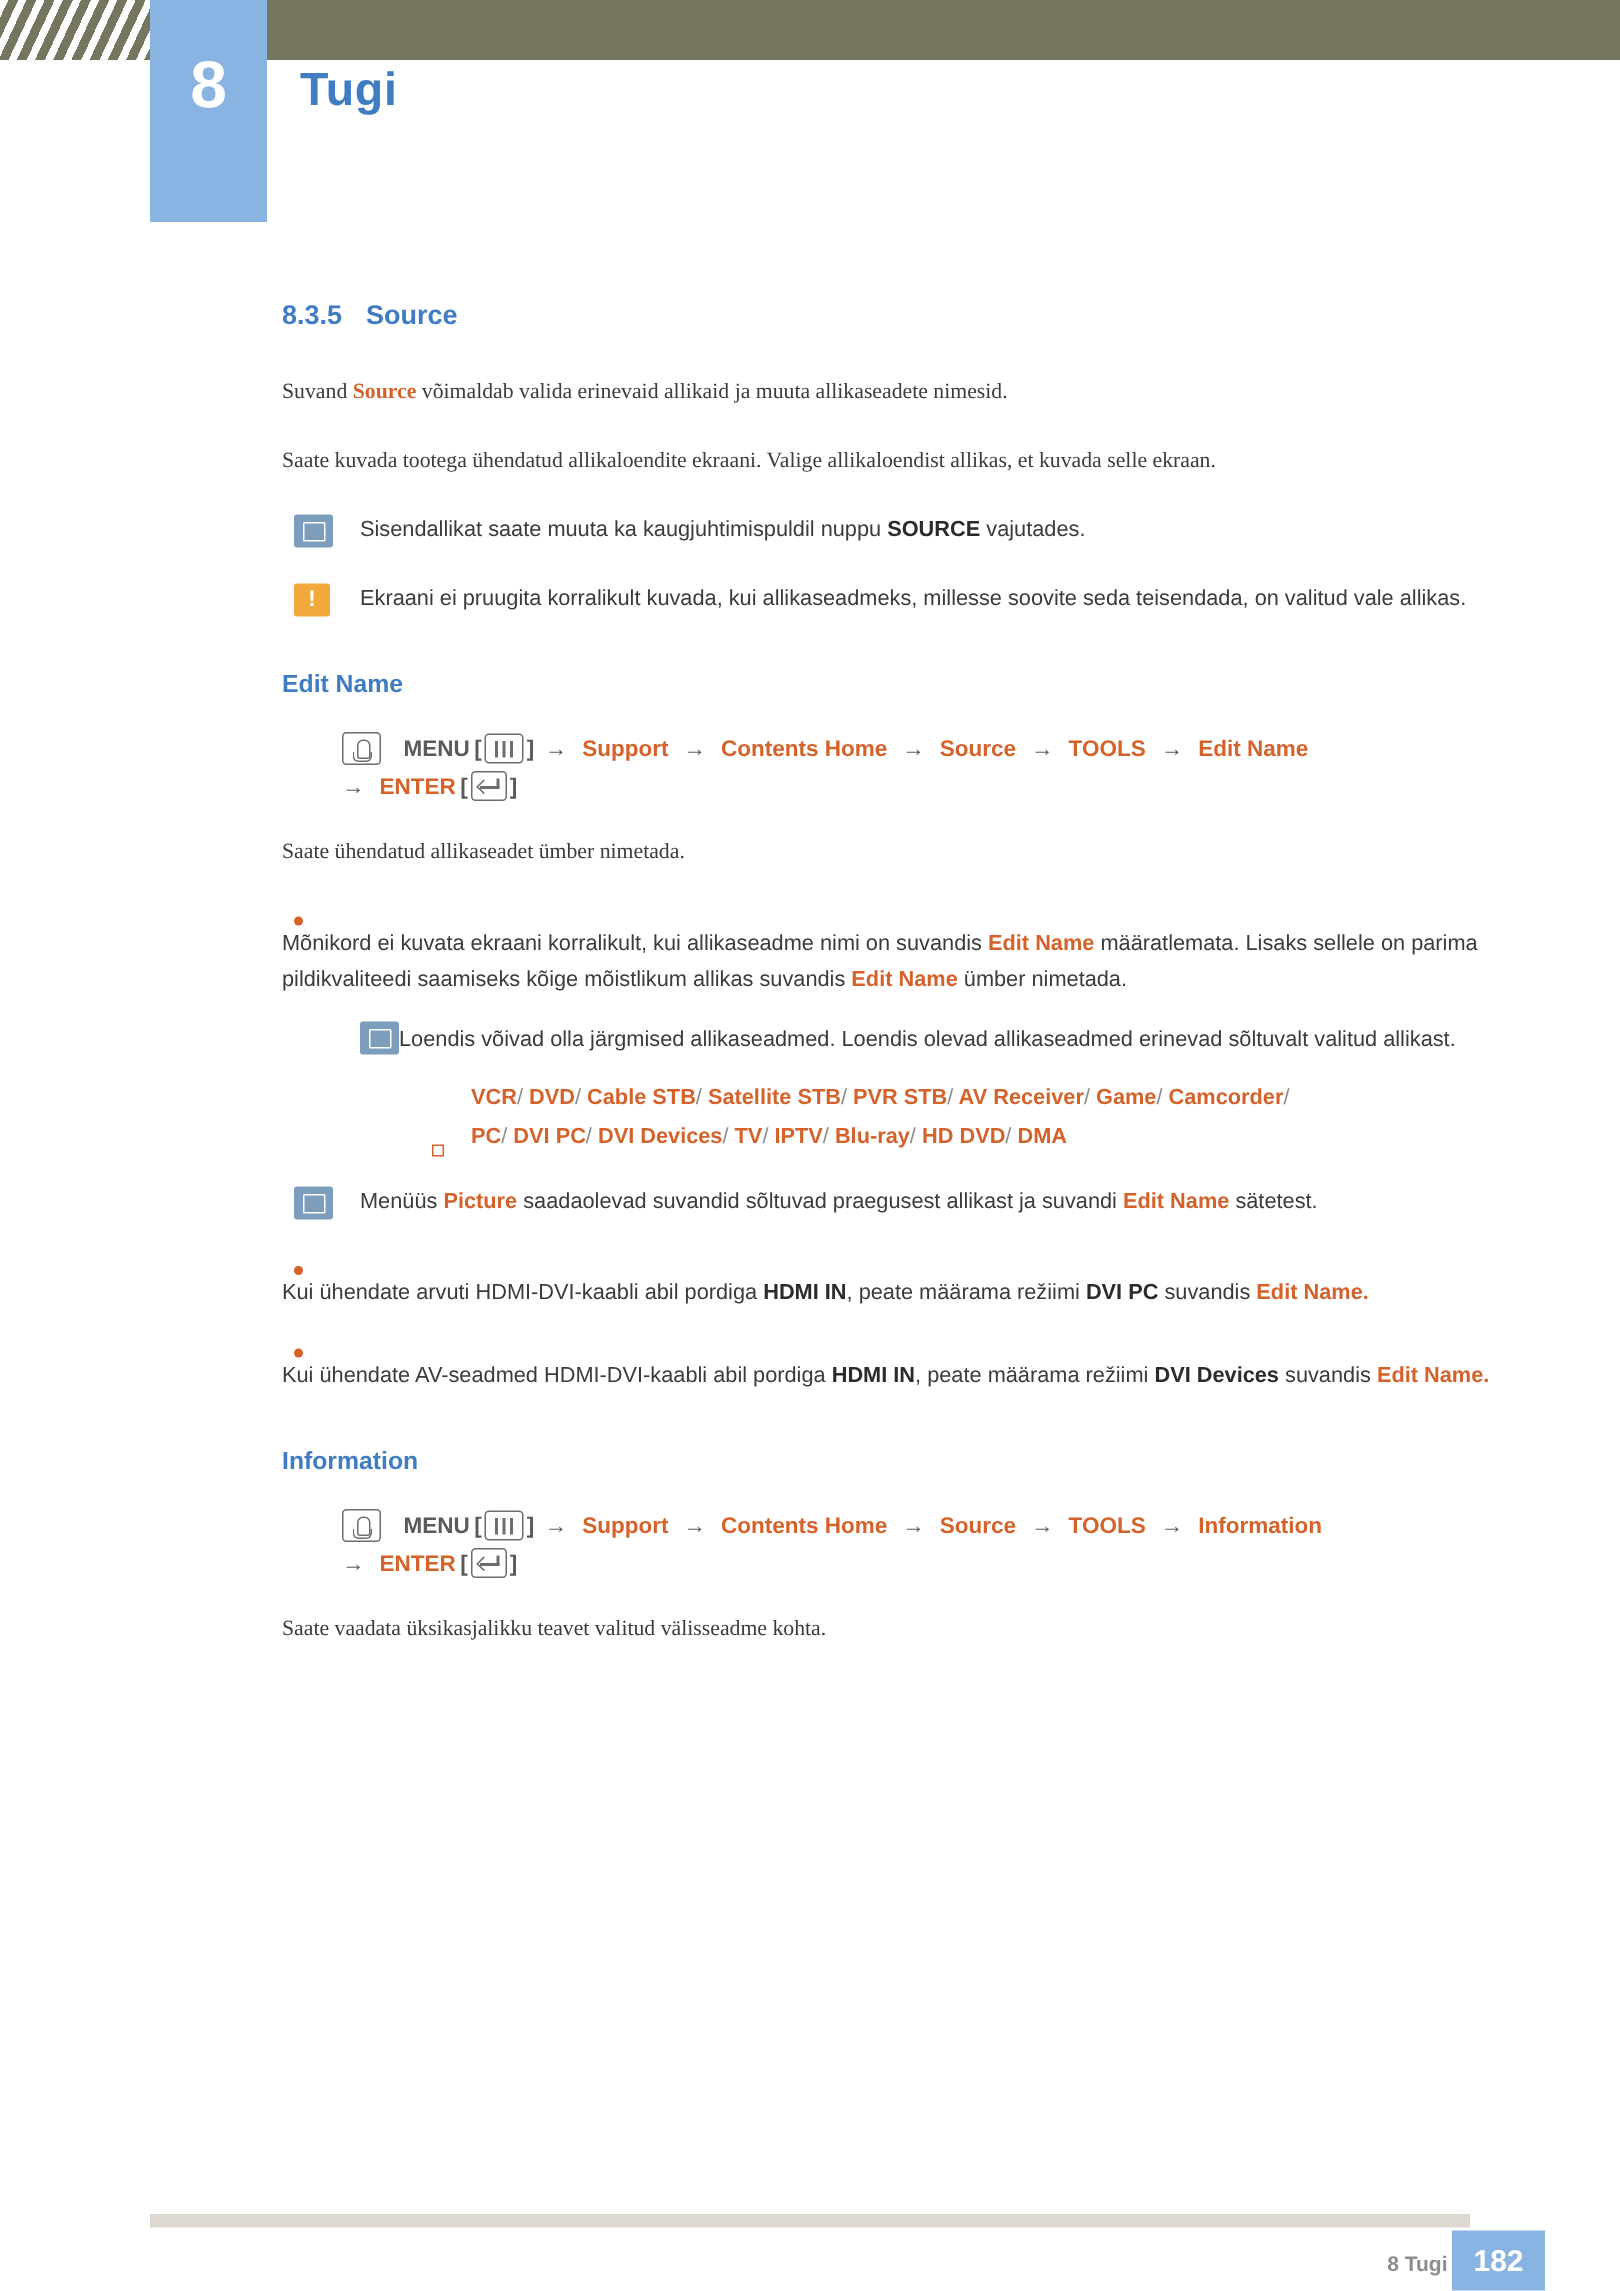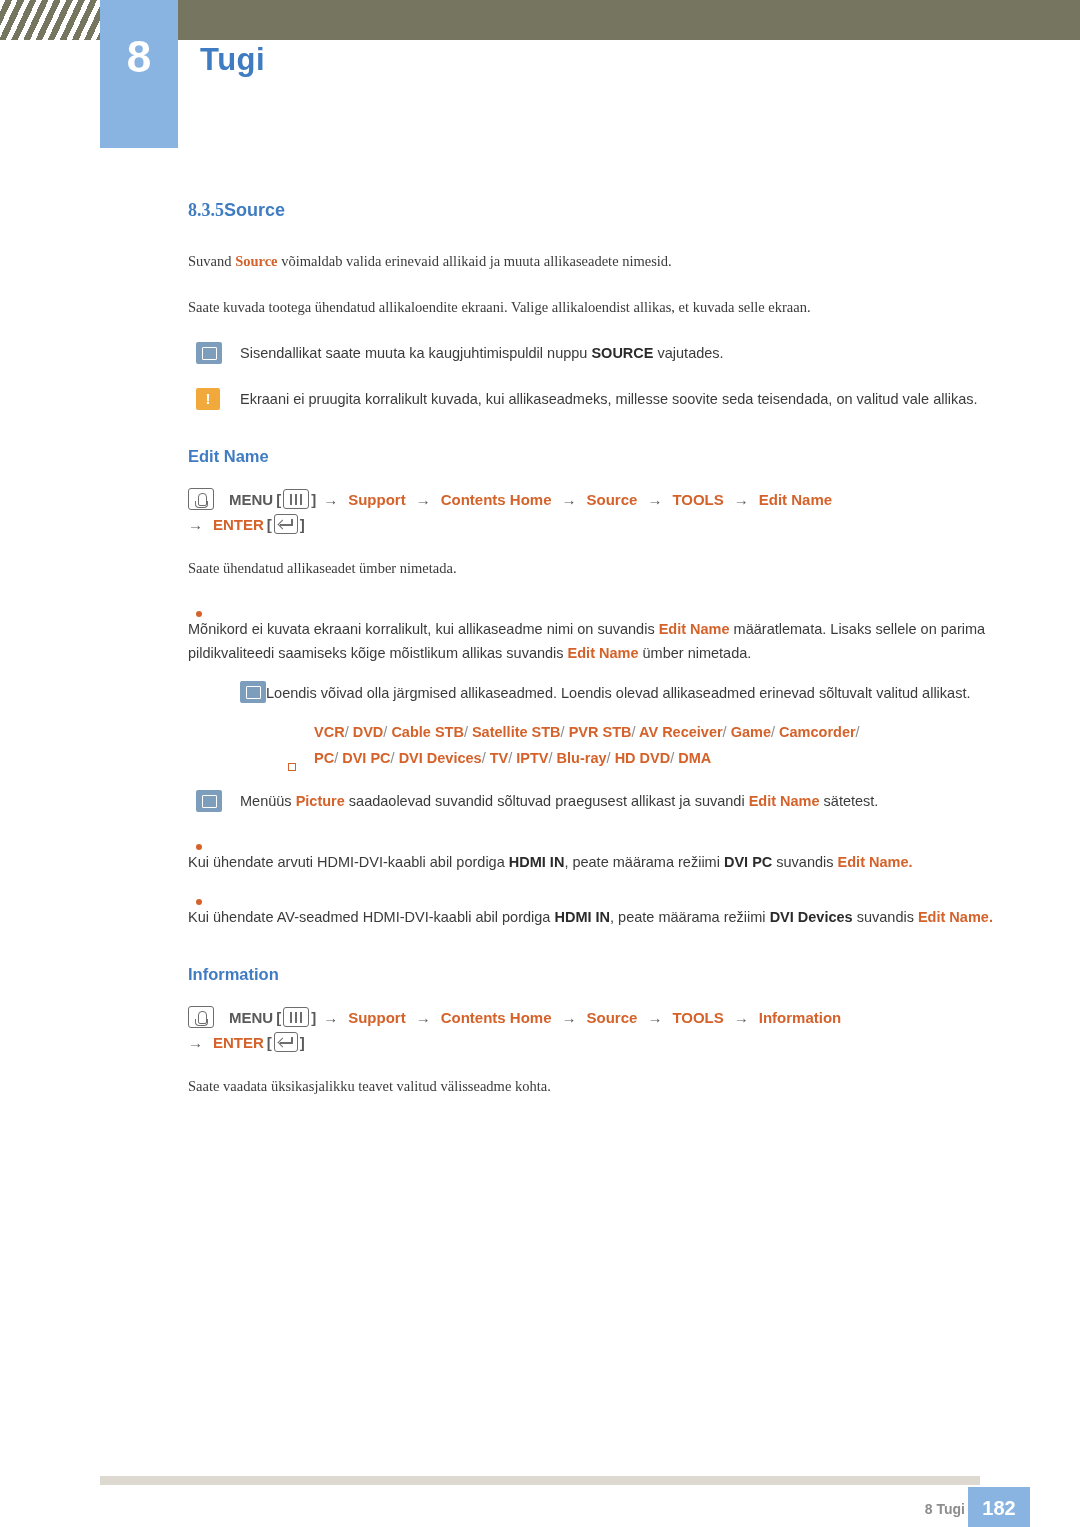--- a/index.html
+++ b/index.html
@@ -66,36 +66,36 @@
     left: 188px;
     width: 820px;
   }
 
   .sec-head {
     font-size: 18px;
     font-weight: bold;
     color: #3f7cc1;
     margin: 0 0 28px 0;
   }
-  .sec-head .num { margin-right: 0; font-family: Liberation Serif, serif; }
+  .sec-head .num { margin-right: 16px; }
 
   p.body {
     font-size: 14.5px;
     line-height: 24px;
     margin: 0 0 22px 0;
     color: #3b3b3b;
     font-family: Liberation Serif, serif;
   }
   .or { color: #d4622a; font-weight: bold; }
   .bk { color: #2b2b2b; font-weight: bold; }
 
   
   .note {
     display: flex;
-    align-items: flex-start;
+    align-items: flex-end;
     margin: 0 0 22px 0;
   }
   .note .icon {
     flex: 0 0 auto;
     width: 26px; height: 22px;
     margin-right: 18px;
     margin-left: 8px;
     margin-top: 1px;
   }
   .note .txt {
@@ -170,20 +170,21 @@
   }
 
   
   .menupath {
     display: flex;
     align-items: center;
     flex-wrap: wrap;
     font-size: 15px;
     font-weight: bold;
     margin-bottom: 4px;
+    margin-left: 40px;
   }
   .menupath .hand {
     width: 26px; height: 22px;
     border: 1.4px solid #6d6d6d;
     border-radius: 3px;
     margin-right: 12px;
     position: relative;
     display: inline-block;
   }
   .menupath .hand:before {

